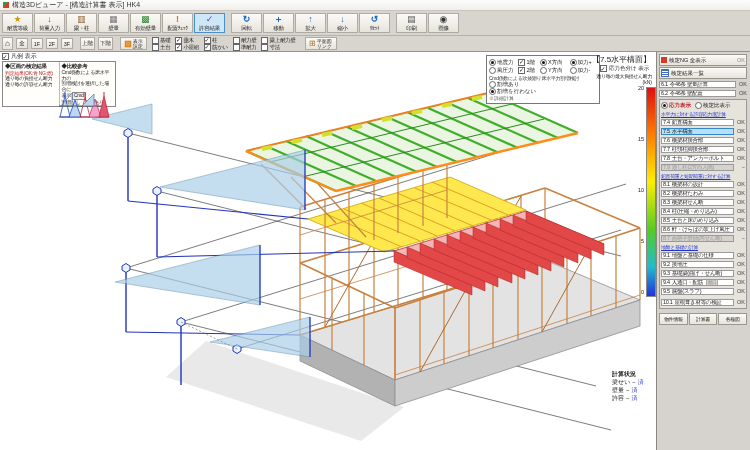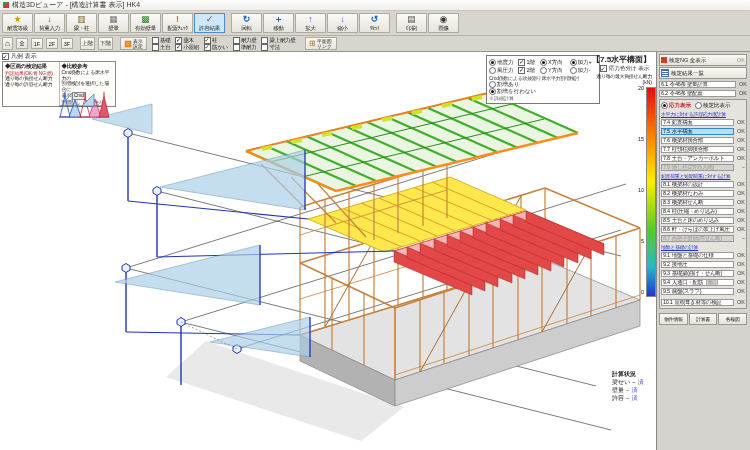--- a/index.html
+++ b/index.html
@@ -59,21 +59,21 @@
   
   .opts{position:absolute;left:486px;top:3px;width:114px;border:1px solid #777;background:#fff;
         padding:2px;box-sizing:border-box;font-size:5.5px;}
   .opt-row{display:flex;height:8px;align-items:center;}
   .opt-cell{display:flex;align-items:center;gap:1px;}
   .oc1{width:30px}.oc2{width:22px}.oc3{width:30px}.oc4{width:28px}
   .opt-note{font-size:5px;color:#333;letter-spacing:-0.3px;white-space:nowrap;margin-top:1px;}
   .opt-sub{display:flex;align-items:center;gap:1px;height:7px;}
   .opt-foot{font-size:5px;color:#555;}
   
-  .vtitle{position:absolute;left:592px;top:2px;font-size:8px;font-weight:bold;white-space:nowrap;}
+  .vtitle{position:absolute;left:592px;top:2px;font-size:8px;font-weight:normal;white-space:nowrap;}
   .vtoggle{position:absolute;left:600px;top:13px;display:flex;gap:2px;align-items:center;font-size:5.5px;white-space:nowrap;}
   .vscale-lab{position:absolute;left:560px;top:21px;width:92px;text-align:right;font-size:5px;letter-spacing:-0.4px;white-space:nowrap;}
   .vscale-unit{position:absolute;left:620px;top:27px;width:32px;text-align:right;font-size:5px;}
   .cbar{position:absolute;left:646px;top:35px;width:8px;height:208px;border:1px solid #888;
         background:linear-gradient(to bottom,#e01010,#ff7b00 22%,#ffee00 45%,#55cc22 68%,#22bbcc 86%,#2233dd 100%);}
   .ctick{position:absolute;width:14px;text-align:right;font-size:5.5px;left:630px;}
   
   .vstatus{position:absolute;left:612px;top:318px;font-size:6px;line-height:8px;}
   .vstatus .st-title{font-weight:bold;}
   .vstatus .strow{display:flex;gap:2px;}

